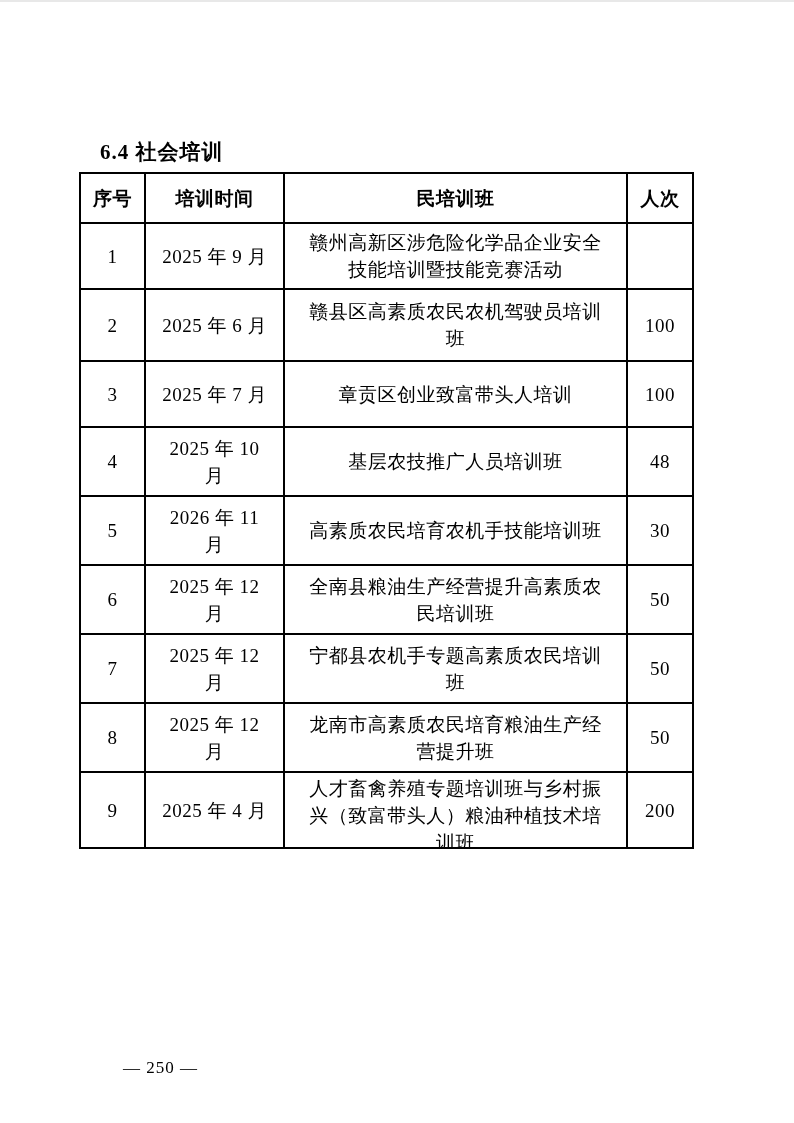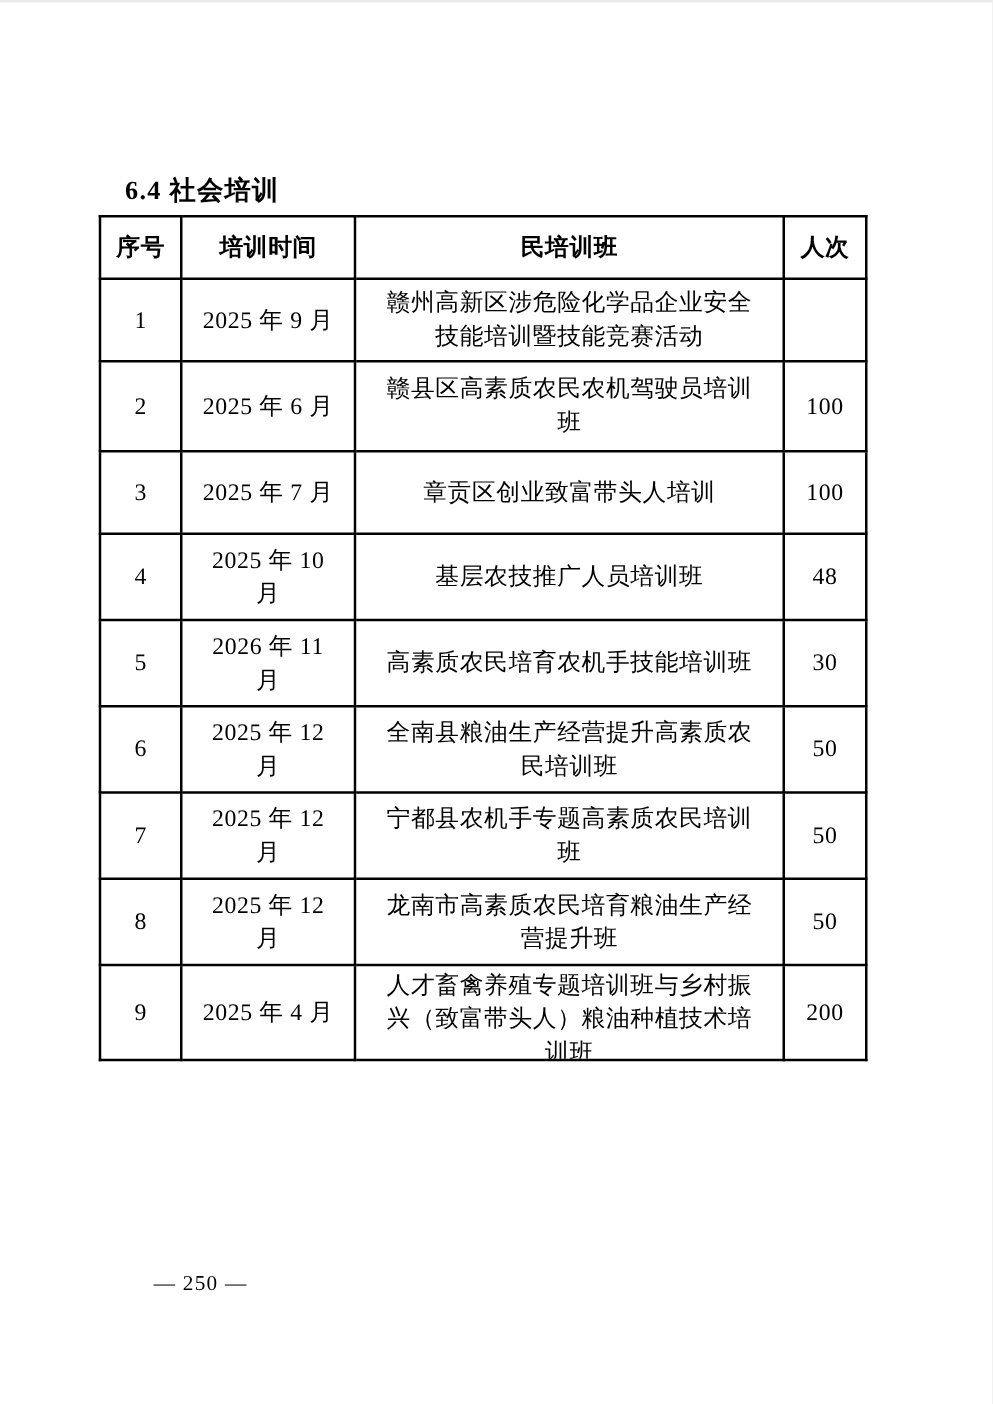--- a/index.html
+++ b/index.html
@@ -48,21 +48,21 @@
   tr.h64 .cell { height:64px; }
   tr.h70 .cell { height:70px; }
   tr.h67 .cell { height:67px; }
   tr.h74 .cell { height:74px; }
   .cell.top {
     align-items:flex-start;
     padding-top:2px;
   }
   .pagenum {
     position:absolute;
-    left:123px; top:1015px;
+    left:123px; top:1056px;
     font-size:17px;
     letter-spacing:1px;
   }
 </style>
 </head>
 <body>
 
 <div class="page">
 
   <div class="title">6.4 社会培训</div>

